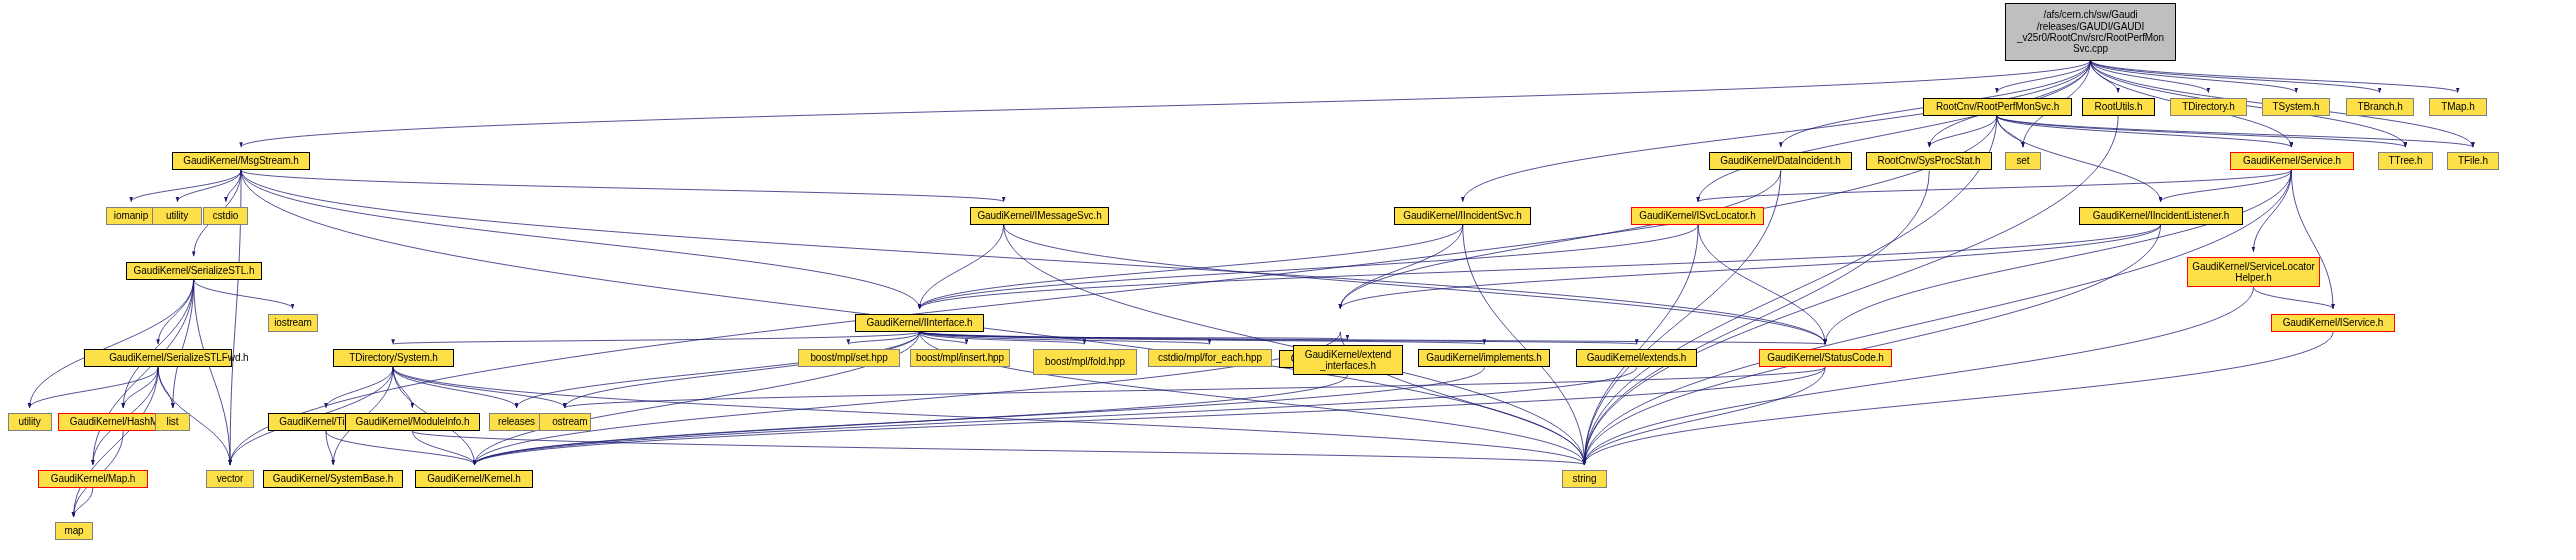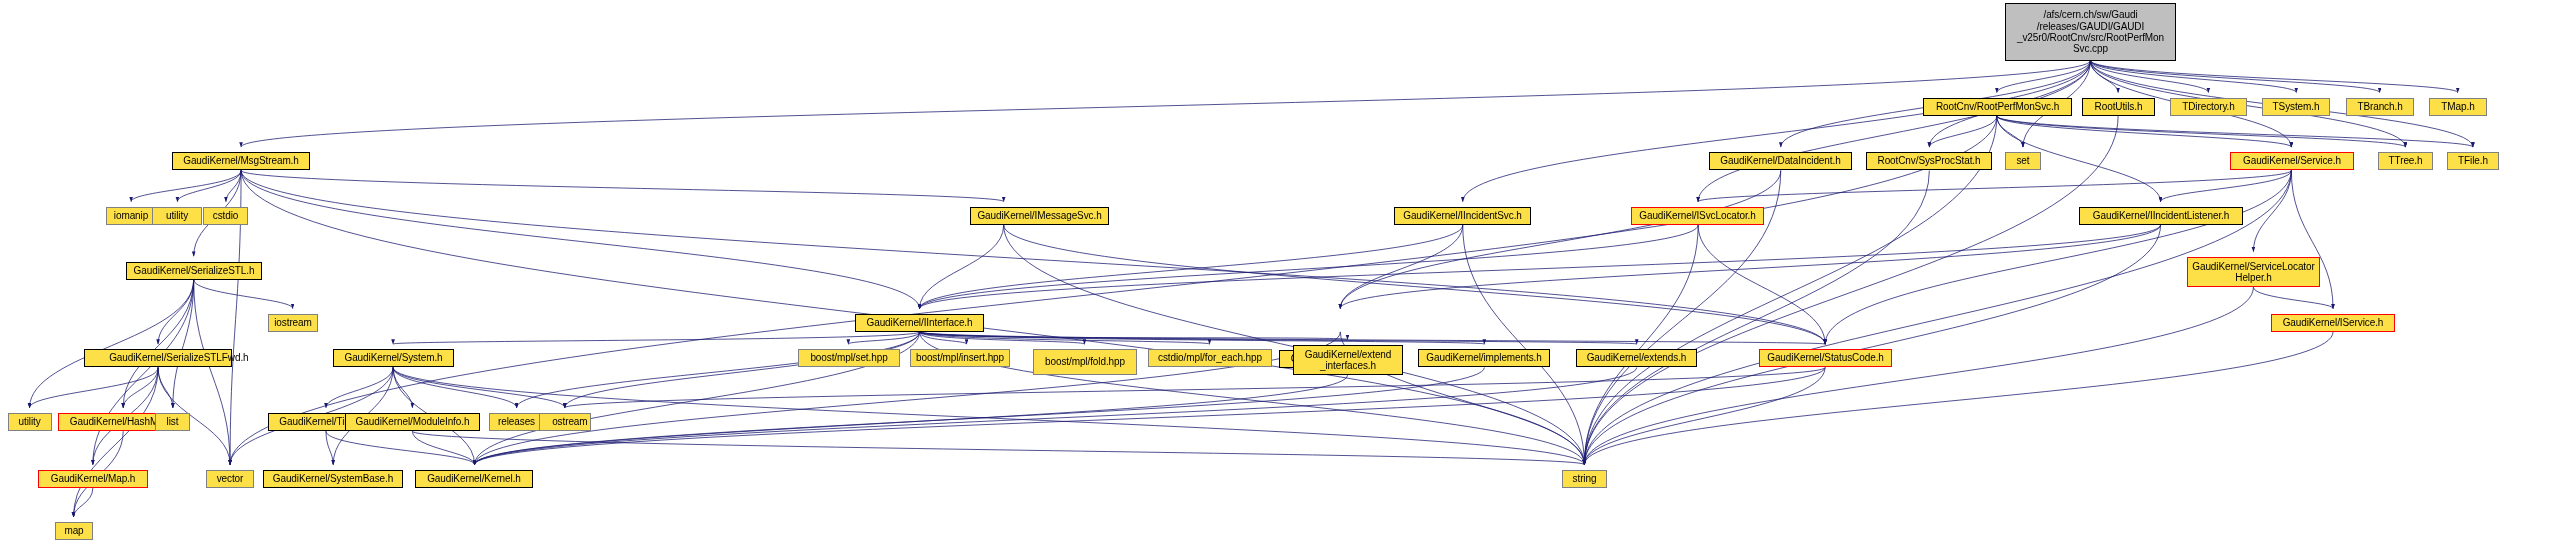--- a/index.html
+++ b/index.html
@@ -194,21 +194,21 @@
     <div class="node linked" style="left: 1631px; top: 207px; width: 133px; height: 18px;">GaudiKernel/ISvcLocator.h</div>
     <div class="node local" style="left: 2079px; top: 207px; width: 164px; height: 18px;">GaudiKernel/IIncidentListener.h</div>
     <div class="node local" style="left: 126px; top: 262px; width: 136px; height: 18px;">GaudiKernel/SerializeSTL.h</div>
     <div class="node linked" style="left: 2187px; top: 257px; width: 133px; height: 30px;">GaudiKernel/ServiceLocator
 Helper.h</div>
     <div class="node external" style="left: 268px; top: 314px; width: 50px; height: 18px;">iostream</div>
     <div class="node local" style="left: 855px; top: 314px; width: 129px; height: 18px;">GaudiKernel/IInterface.h</div>
     <div class="node local" style="left: 1279px; top: 314px; width: 123px; height: 18px; margin-top: 36px;">GaudiKernel/Incident.h</div>
     <div class="node linked" style="left: 2271px; top: 314px; width: 124px; height: 18px;">GaudiKernel/IService.h</div>
     <div class="node local" style="left: 84px; top: 349px; width: 148px; height: 18px; padding-left: 44px;">GaudiKernel/SerializeSTLFwd.h</div>
-    <div class="node local" style="left: 333px; top: 349px; width: 121px; height: 18px;">GaudiKernel/System.h</div>
+    <div class="node local" style="left: 333px; top: 349px; width: 121px; height: 18px;">TDirectory/System.h</div>
     <div class="node external" style="left: 798px; top: 349px; width: 102px; height: 18px;">boost/mpl/set.hpp</div>
     <div class="node external" style="left: 910px; top: 349px; width: 100px; height: 18px;">boost/mpl/insert.hpp</div>
     <div class="node external" style="left: 1033px; top: 349px; width: 104px; height: 26px;">boost/mpl/fold.hpp</div>
     <div class="node external" style="left: 1148px; top: 349px; width: 124px; height: 18px;">cstdio/mpl/for_each.hpp</div>
     <div class="node local" style="left: 1293px; top: 345px; width: 110px; height: 30px;">GaudiKernel/extend
 _interfaces.h</div>
     <div class="node local" style="left: 1418px; top: 349px; width: 132px; height: 18px;">GaudiKernel/implements.h</div>
     <div class="node local" style="left: 1576px; top: 349px; width: 121px; height: 18px;">GaudiKernel/extends.h</div>
     <div class="node linked" style="left: 1759px; top: 349px; width: 133px; height: 18px;">GaudiKernel/StatusCode.h</div>
     <div class="node external" style="left: 7.6px; top: 413px; width: 44px; height: 18px;">utility</div>

